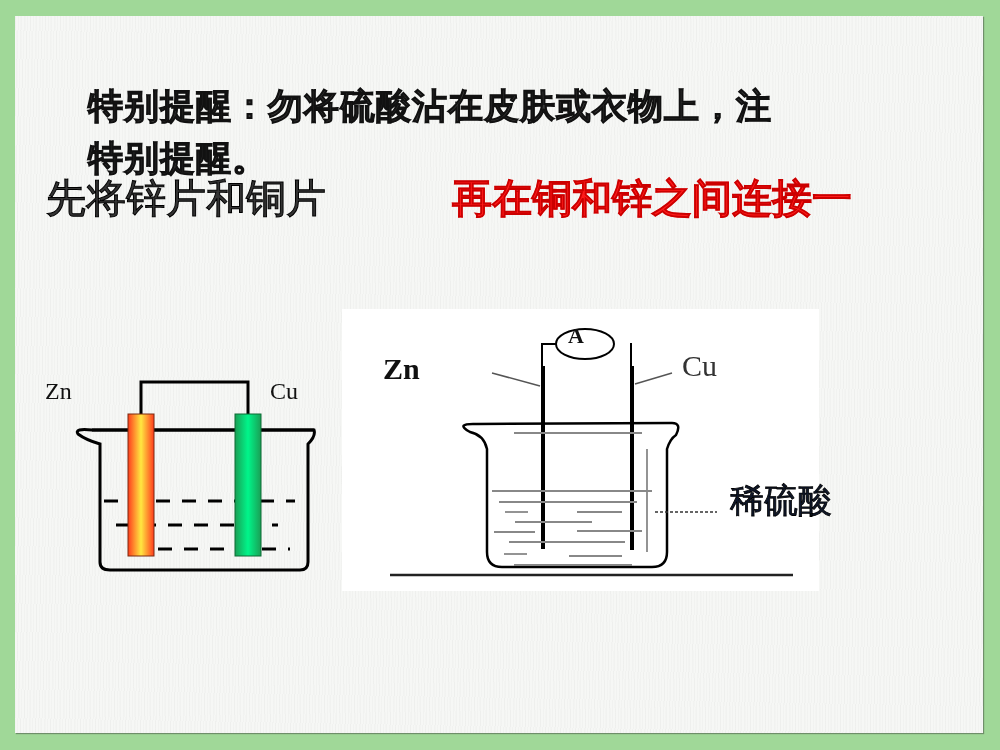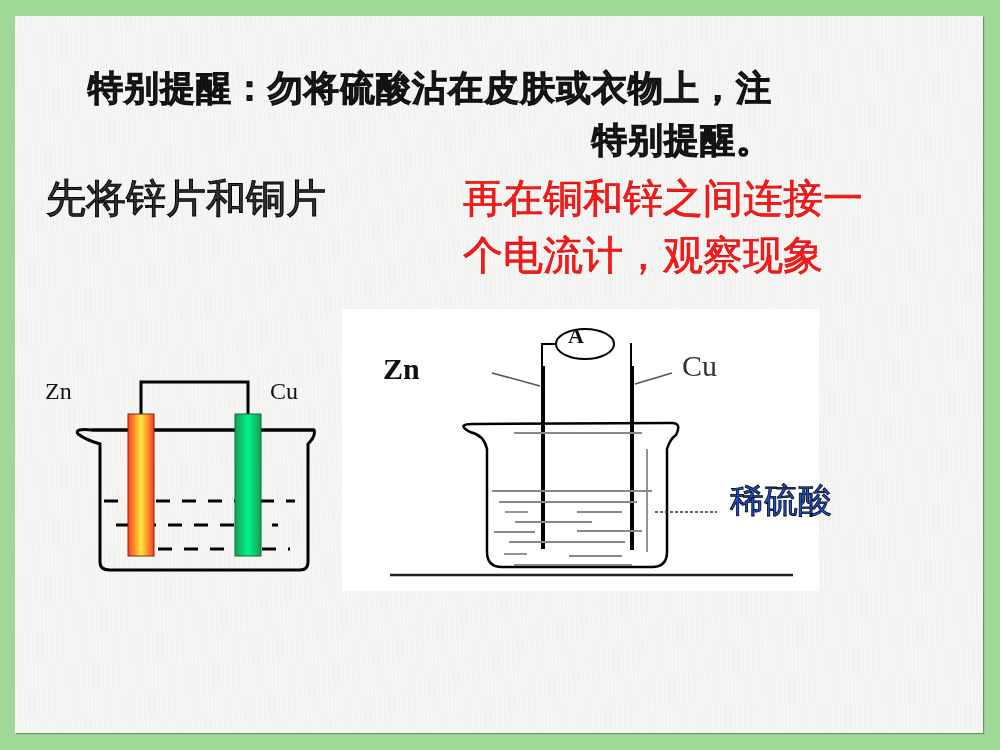--- a/index.html
+++ b/index.html
@@ -13,73 +13,72 @@
     position: absolute; left: 15px; top: 16px;
     width: 968px; height: 717px;
     background: #f6f7f5;
     background-image:
       repeating-linear-gradient(92deg, rgba(0,0,0,0.018) 0 1px, transparent 1px 3px),
       repeating-linear-gradient(88deg, rgba(0,0,0,0.012) 0 1px, transparent 1px 5px);
     box-shadow: 1px 1px 1px #6f8f6a;
   }
   .txt { position: absolute; white-space: nowrap; }
   .warn {
-    left: 88px; top: 62px;
+    left: 88px; top: 80px;
     font-size: 35px; font-weight: bold; line-height: 52px;
     color: #3a3a3a;
     -webkit-text-stroke: 1px #111;
     letter-spacing: 1px;
-    text-align: right;
   }
   .step1 {
     left: 46px; top: 170px;
     font-family: Liberation Serif, serif;
     font-size: 40px; line-height: 57px;
     color: #333;
     -webkit-text-stroke: 1px #000;
   }
   .step2 {
-    left: 463px; top: 170px;
+    left: 452px; top: 170px;
     font-size: 40px; line-height: 57px;
     color: #ff1a1a;
+    font-weight: bold;
     -webkit-text-stroke: 0.6px #cc0000;
   }
   .diagram1 { position: absolute; left: 30px; top: 370px; width: 300px; height: 220px; }
   .lbl-serif {
     position: absolute; font-family: "Liberation Serif", serif;
     font-size: 24px; color: #111;
   }
   .panel2 {
     position: absolute; left: 342px; top: 309px;
     width: 477px; height: 282px; background: #ffffff;
   }
   .acid {
     position: absolute; left: 730px; top: 478px;
     font-family: "DejaVu Serif", serif;
-    font-size: 34px; color: #1d4ed8;
+    font-size: 34px; color: #0f172a;
     -webkit-text-stroke: 0.8px #000;
   }
 </style>
 </head>
 <body>
 
 <div class="slide"></div>
 
 <div class="txt warn">
   <div>特别提醒：勿将硫酸沾在皮肤或衣物上，注</div>
   <div>特别提醒。</div>
 </div>
 
 <div class="txt step1">
   <div>先将锌片和铜片</div>
 </div>
 
 <div class="txt step2">
   <div>再在铜和锌之间连接一</div>
-  <div>个电流计，观察现象</div>
 </div>
 
 <div class="diagram1">
   <span class="lbl-serif" style="left:15px; top:8px;">Zn</span>
   <span class="lbl-serif" style="left:240px; top:8px;">Cu</span>
   <svg width="300" height="220" viewBox="0 0 300 220" style="position:absolute;left:0;top:0;">
     <defs>
       <linearGradient id="znGrad" x1="0" x2="1" y1="0" y2="0">
         <stop offset="0" stop-color="#ff3c1e"></stop>
         <stop offset="0.5" stop-color="#ffe840"></stop>

